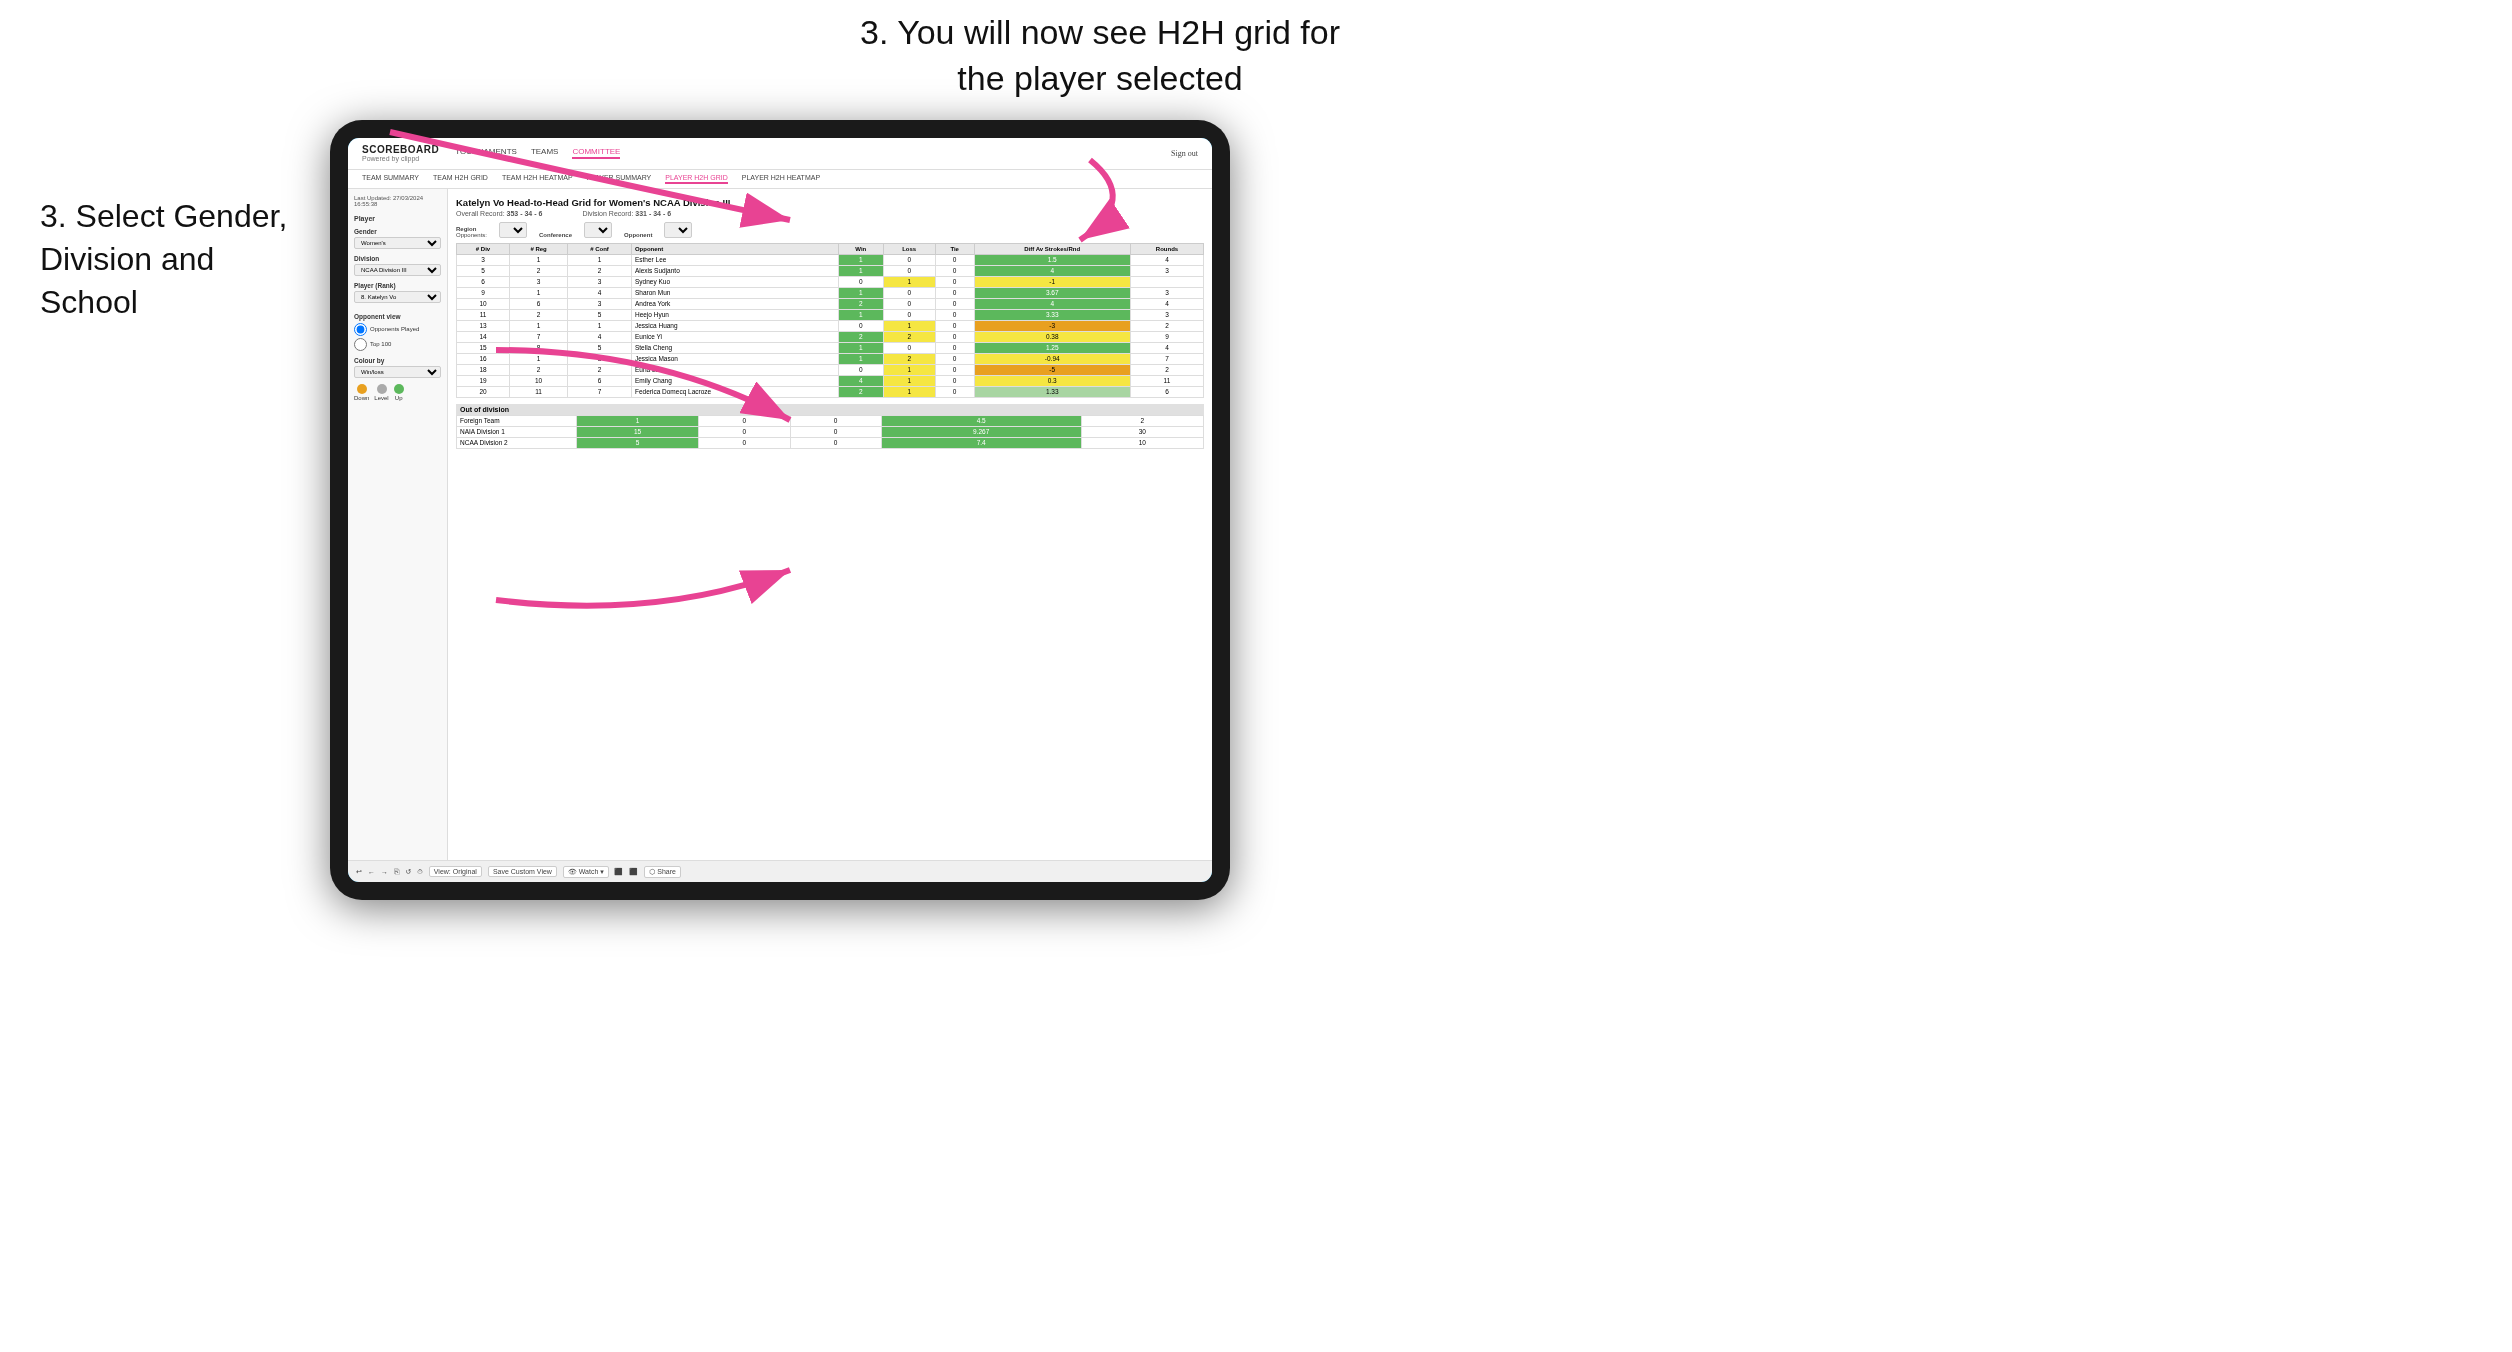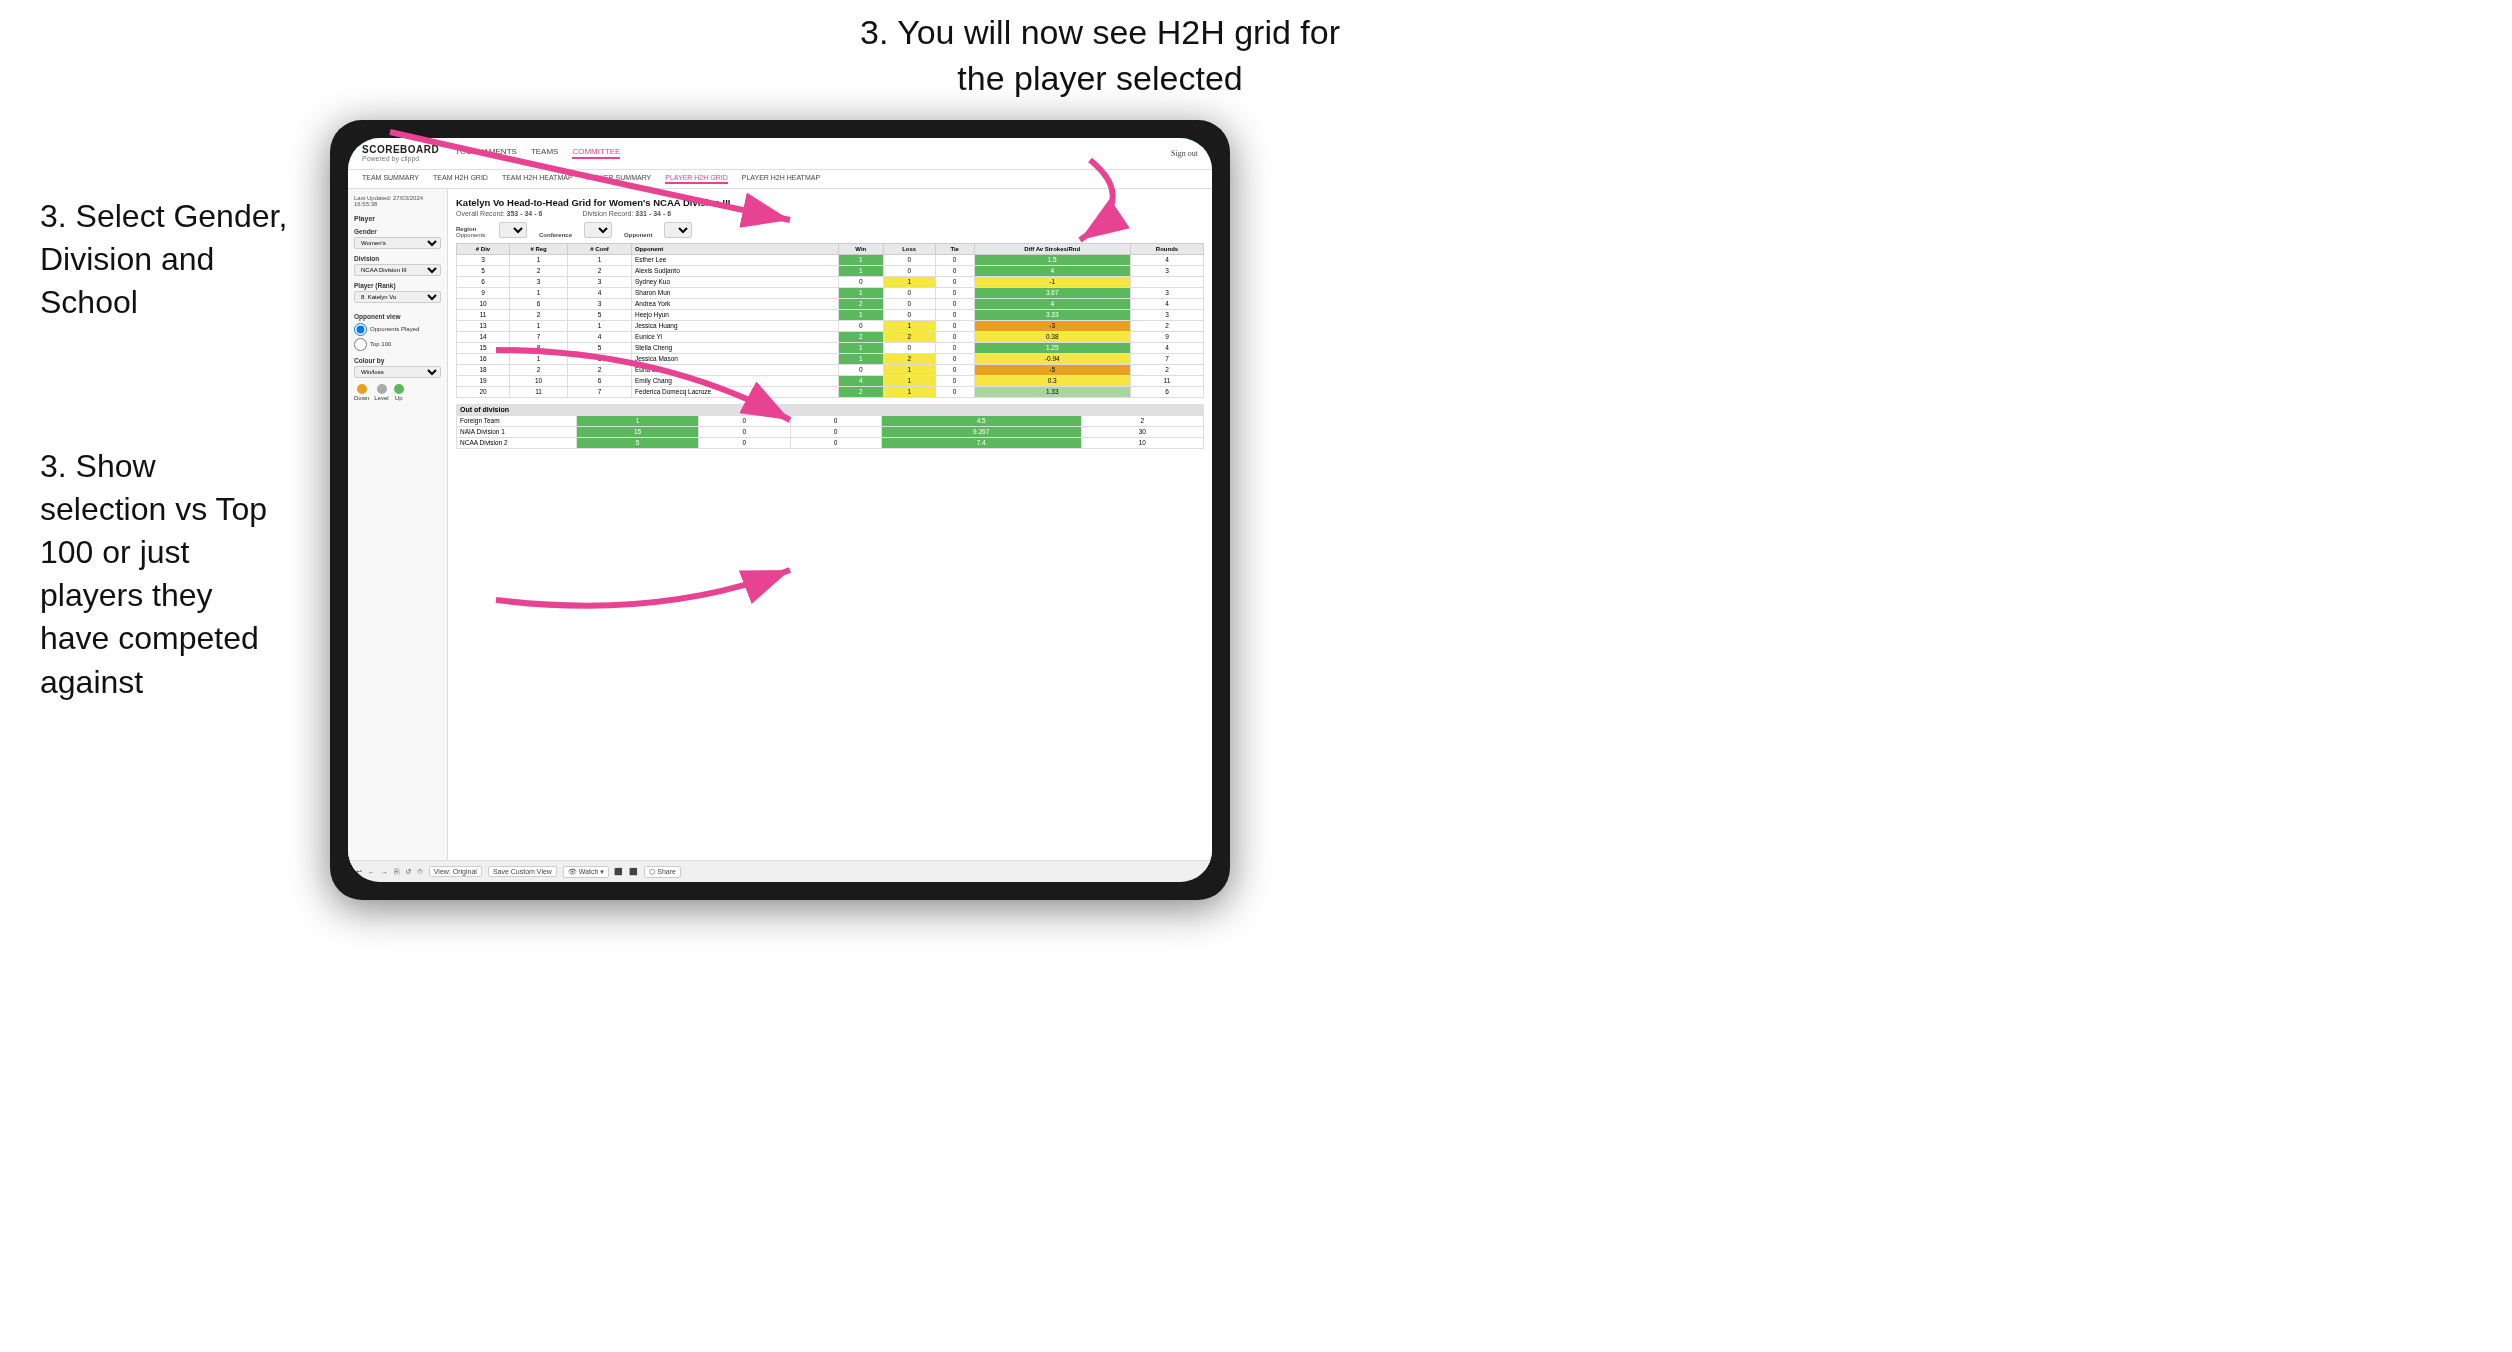--- a/index.html
+++ b/index.html
@@ -43,21 +43,21 @@
       height: 780px;
       background: #1a1a1a;
       border-radius: 32px;
       padding: 18px;
       box-shadow: 0 8px 40px rgba(0,0,0,0.5);
     }
     .tablet-screen {
       width: 100%;
       height: 100%;
       background: #0ea5e9;
-      border-radius: 32px;
+      border-radius: 11px;
       overflow: hidden;
       position: relative;
     }
 
     
     .navbar {
       background: #ffffff;
       border-bottom: 1px solid #ddd;
       padding: 6px 14px;
       display: flex;
@@ -179,23 +179,20 @@
       fill: none;
       marker-end: url(#arrowhead-pink);
     }
   </style>
 </head>
 <body>
 
 <div class="instructions" style="position:absolute;top:15px;left:10px;width:310px;">
   <div class="instruction-block" style="margin-top:160px;">
     <div class="instruction-text" style="font-size:32px;line-height:1.35;color:#111;">3. Select Gender, Division and School</div>
-  </div>
-  <div class="instruction-block" style="margin-top:120px;">
-    <div class="instruction-text" style="font-size:32px;line-height:1.35;color:#111;">3. Show selection vs Top 100 or just players they have competed against</div>
   </div>
 </div>
 
 <div style="position:absolute;top:10px;left:850px;width:500px;text-align:center;font-size:34px;line-height:1.35;color:#111;">
   <span>3. You will now see H2H grid for the player selected</span>
 </div>
 
 <div class="tablet">
   <div class="tablet-screen">
 

